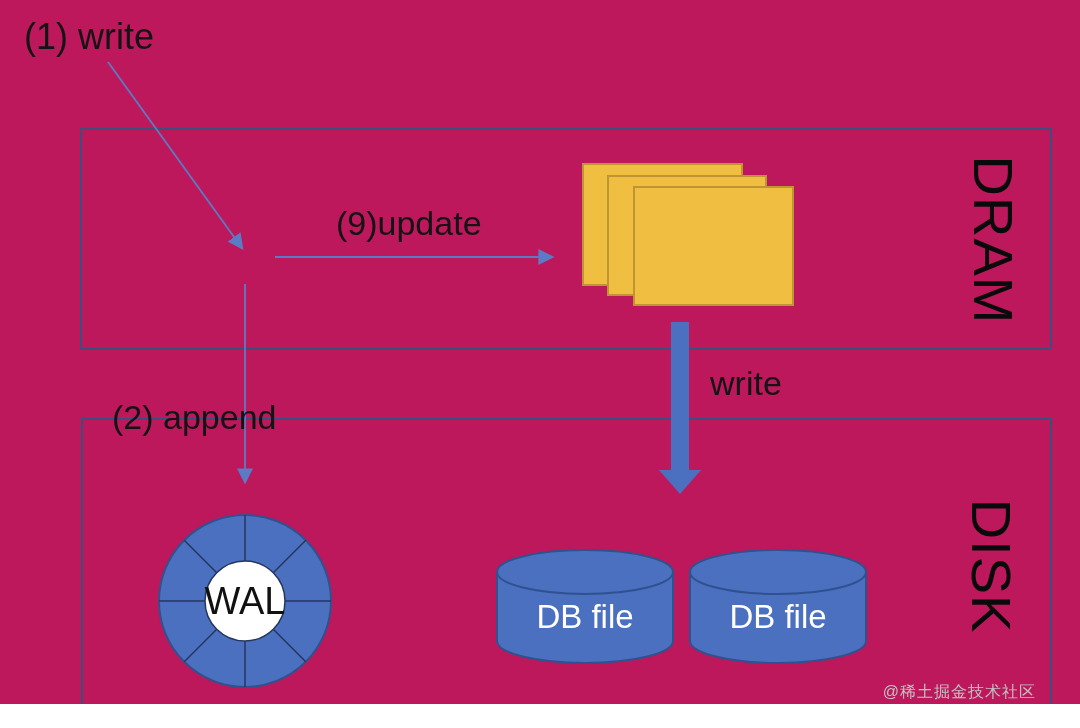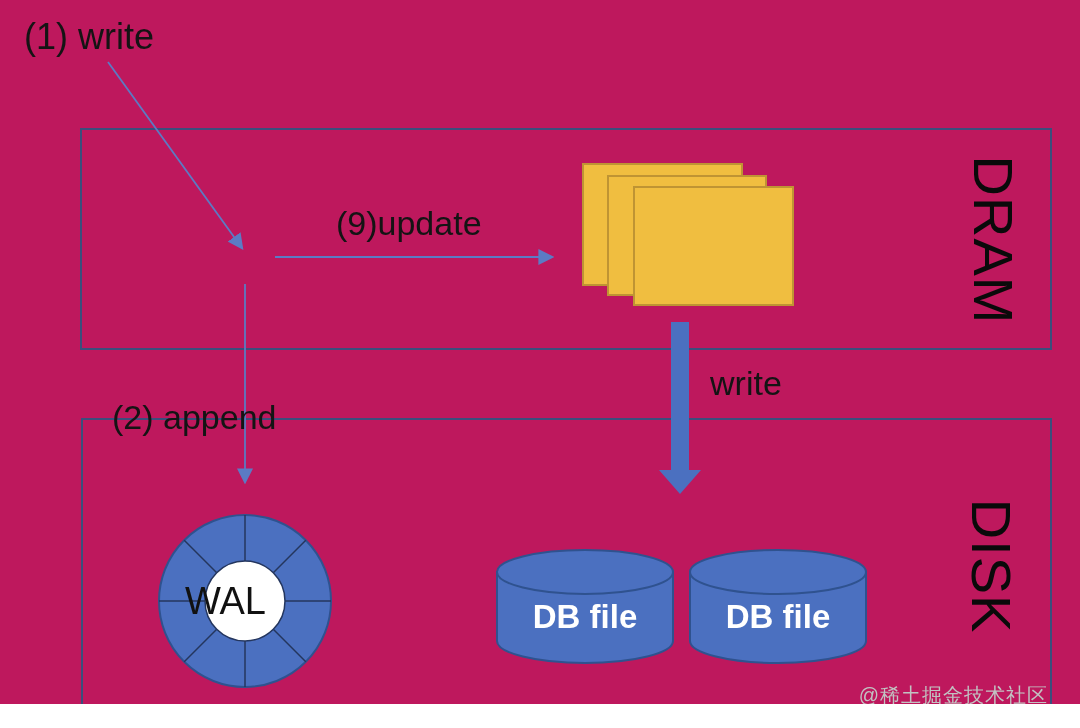--- a/index.html
+++ b/index.html
@@ -39,55 +39,54 @@
   }
   #write-label  { left: 24px;  top: 16px;  font-size: 36px; }
   #update-label { left: 336px; top: 204px; }
   #append-label { left: 112px; top: 366px; margin-top: 32px; }
   #sync-label   { left: 710px; top: 364px; }
 
   #wal-label {
     position: absolute;
     left: 185px; top: 579px;
     width: 120px; height: 44px;
-    text-align: left;
+    text-align: center;
     font-size: 38px;
     line-height: 44px;
     color: #111111;
   }
   .dbfile-label {
     position: absolute;
     width: 176px;
     top: 598px;
     text-align: center;
     color: #ffffff;
     font-size: 33px;
     line-height: 38px;
-    font-weight: bold;
   }
   #dbfile-1 { left: 497px; }
   #dbfile-2 { left: 690px; }
 
   .side-label {
     position: absolute;
     width: 220px; height: 58px;
     line-height: 58px;
     text-align: center;
     font-size: 56px;
     color: #0a0a0a;
     letter-spacing: 1px;
     transform: rotate(90deg);
   }
   #dram-label { left: 883px; top: 211px; }
   #disk-label { left: 881px; top: 537px; }
 
   #watermark {
     position: absolute;
-    right: 32px; top: 682px;
-    font-size: 20px;
+    right: 44px; top: 682px;
+    font-size: 16px;
     color: #c2c2c2;
     letter-spacing: 1px;
   }
 </style>
 </head>
 <body>
 
 <div class="canvas">
 
   <div class="region-box" id="dram-box"></div>

